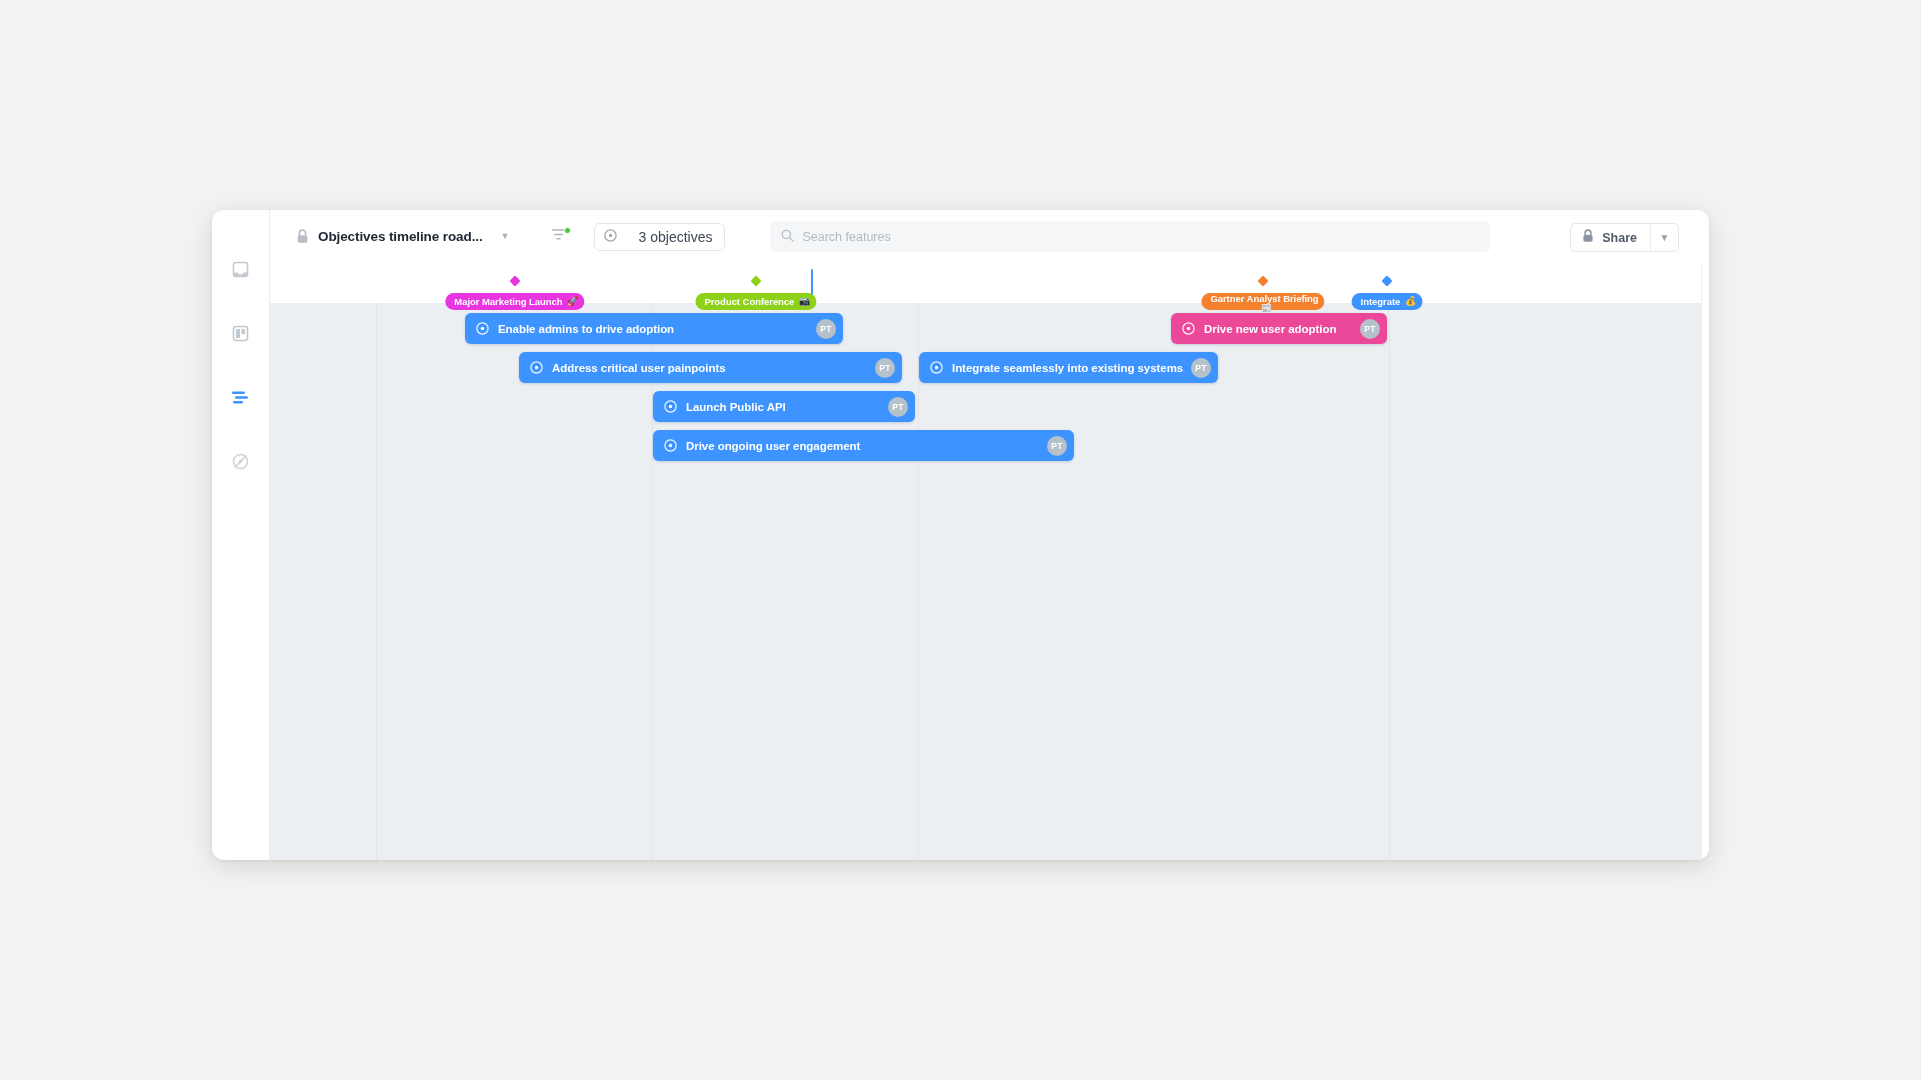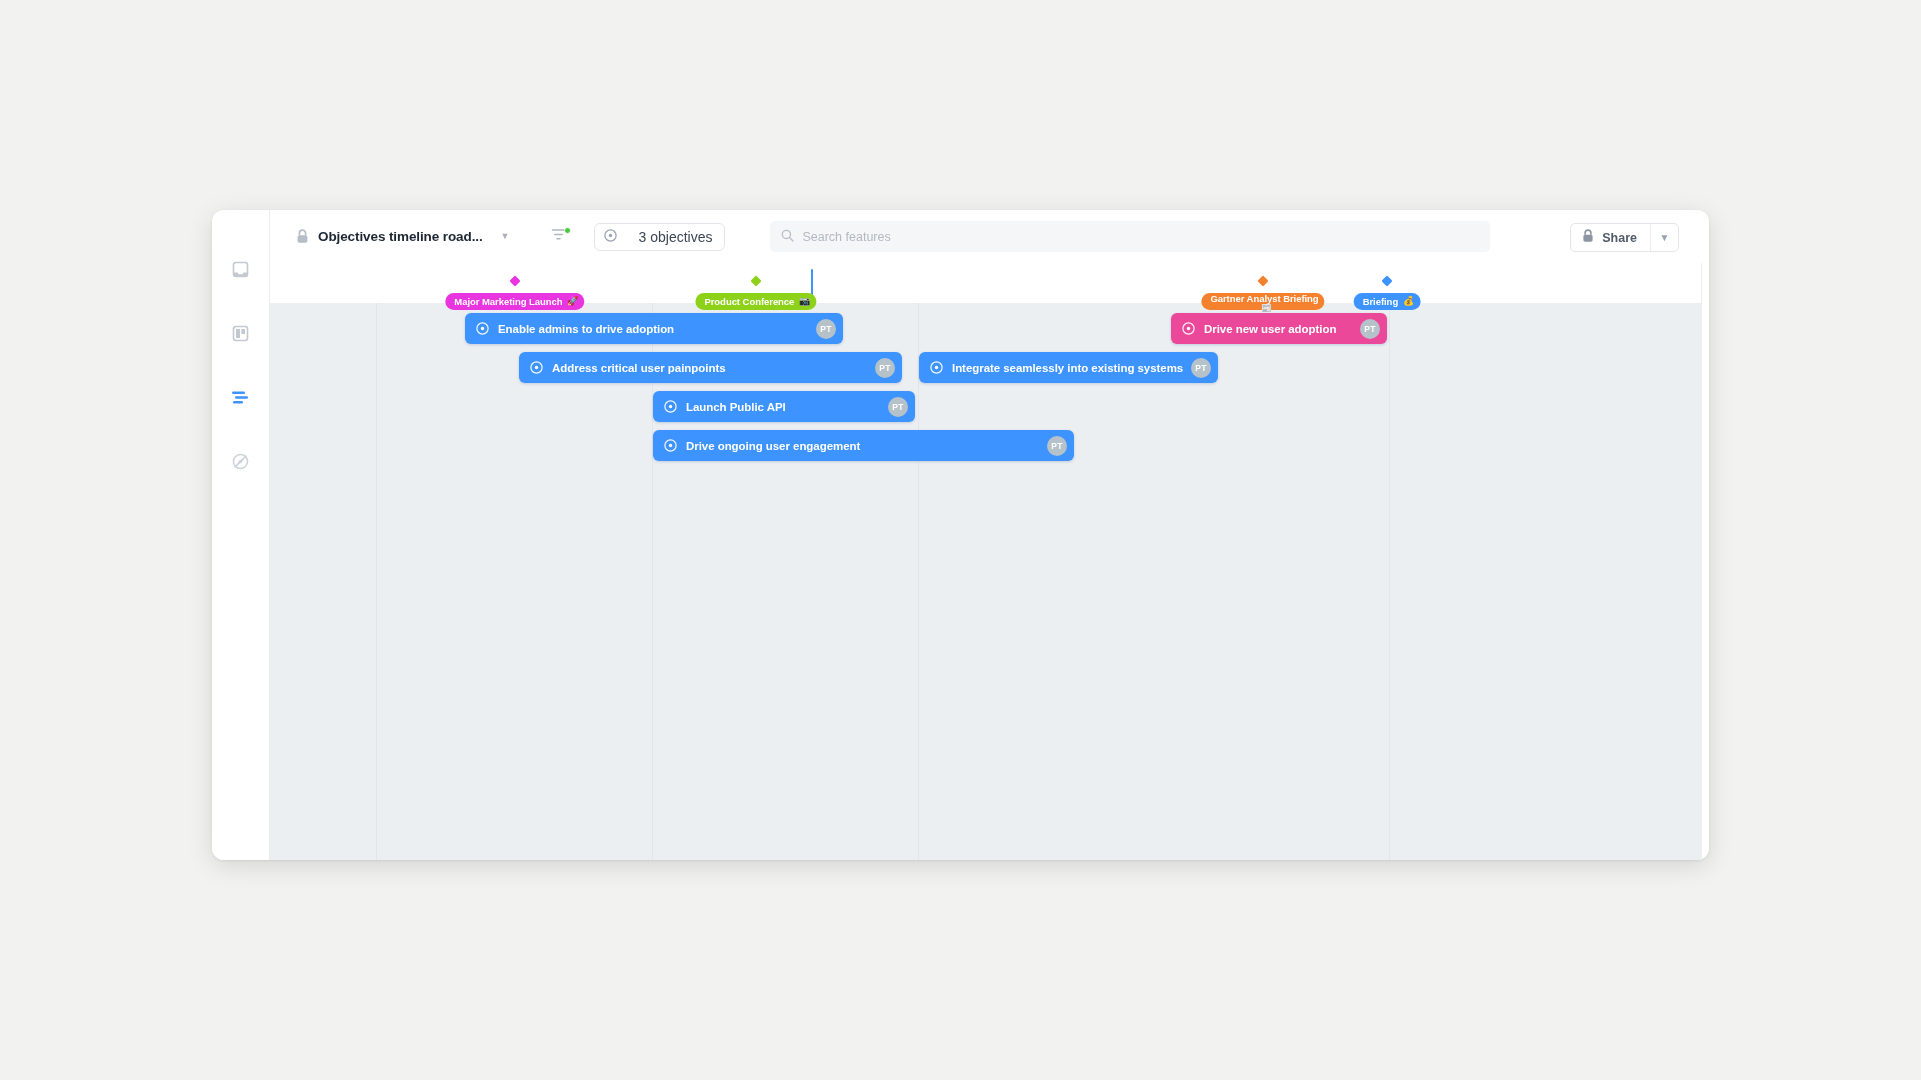--- a/index.html
+++ b/index.html
@@ -436,21 +436,21 @@
           <div class="milestone" style="left: 993px; top: 14px;">
             <div class="ms-diamond" style="background: rgb(245, 129, 46);"></div>
             <div class="ms-pill" style="background: rgb(245, 129, 46); flex-direction: column;">
               <span class="ms-text">Gartner Analyst Briefing</span>
               <span class="ms-emoji">📰</span>
             </div>
           </div>
           <div class="milestone" style="left: 1117px; top: 14px;">
             <div class="ms-diamond" style="background: rgb(61, 147, 255);"></div>
             <div class="ms-pill" style="background: rgb(61, 147, 255);">
-              <span class="ms-text">Briefing</span>
+              <span class="ms-text">Integrate</span>
               <span class="ms-emoji">💰</span>
             </div>
           </div>
         </div>
       <div id="bars-layer">
           <div class="bar" style="left: 195px; top: 50px; width: 378px; background: rgb(61, 147, 255);">
             <span class="bar-icon">
               <svg width="13" height="13" viewBox="0 0 13 13">
                 <circle cx="6.5" cy="6.5" r="5.6" fill="none" stroke="#ffffff" stroke-width="1.2" opacity="0.95"></circle>
                 <circle cx="6.5" cy="6.5" r="1.7" fill="#ffffff"></circle>

